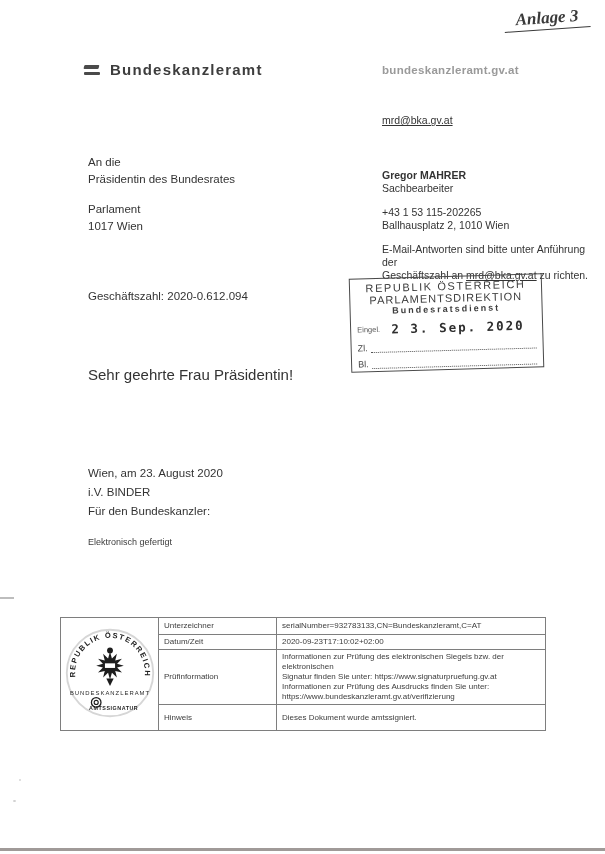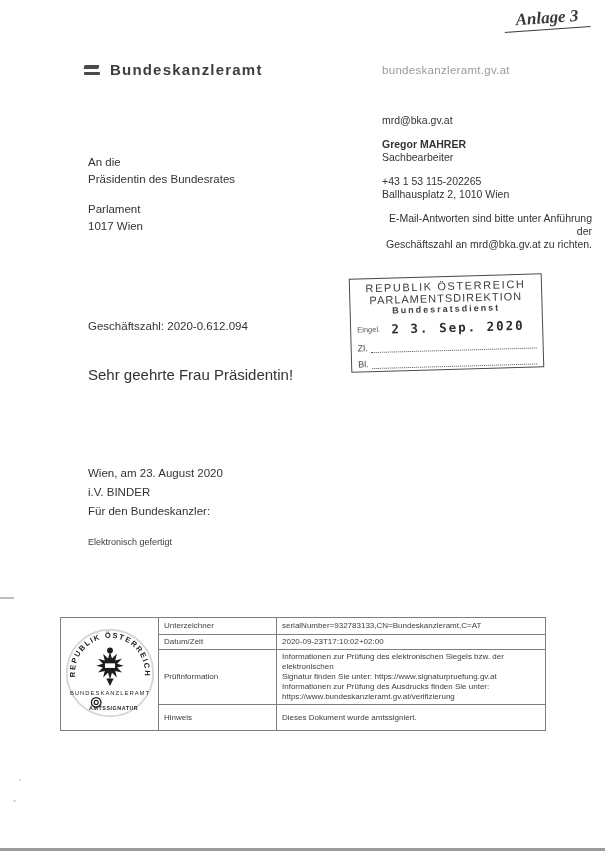--- a/index.html
+++ b/index.html
@@ -20,34 +20,34 @@
     border-bottom:1.5px solid #3a3a3a;padding-bottom:1px;text-align:center;
   }
 
   
   .brand-row{top:61px;left:84px;display:flex;align-items:center;gap:10px;}
   .flag-icon{display:flex;flex-direction:column;gap:3px;padding-top:1px;}
   .flag-icon .bar{height:3.5px;background:#4a4a4a;border-radius:1px;}
   .flag-icon .bar.b1{width:15px;transform:skewX(-14deg);}
   .flag-icon .bar.b2{width:16px;}
   .brand-name{font-size:15px;font-weight:600;letter-spacing:1.2px;color:#3d3d3d;}
-  .website{top:64px;left:382px;font-size:11.5px;color:#9a9a9a;letter-spacing:.3px;}
+  .website{top:64px;left:382px;font-size:11.5px;color:#9a9a9a;letter-spacing:.3px;font-weight:bold;}
 
   
   .sender{top:114px;left:382px;width:210px;font-size:10.5px;line-height:13px;color:#333;}
   .sender .gap{height:11px;}
-  .sender .bold{font-weight:bold;}
-  .linkish{color:#333;}
-  .reply-note{margin-top:11px;line-height:13px;text-align:right;}
+  .sender .bold{font-weight:bold;margin-top:31px;}
+  .linkish{text-decoration:underline;color:#333;}
+  .reply-note{margin-top:11px;line-height:13px;}
 
   
   .recipient{top:154px;left:88px;font-size:11.5px;line-height:17px;color:#333;}
   .recipient .gap{height:13px;}
 
-  .reference{top:290px;left:88px;font-size:11.5px;color:#333;margin-top:30px;}
+  .reference{top:290px;left:88px;font-size:11.5px;color:#333;}
 
   
   .stamp{
     top:276px;left:350px;width:193px;height:94px;
     border:1.8px solid #4a4a4a;transform:rotate(-1.6deg);
     color:#3d3d3d;box-sizing:border-box;padding:3px 6px 0 6px;
   }
   .stamp .s1{font-size:11px;letter-spacing:1.6px;text-align:center;line-height:12px;white-space:nowrap;}
   .stamp .s2{font-size:11px;letter-spacing:1px;text-align:center;line-height:12px;white-space:nowrap;}
   .stamp .s3{font-size:9px;font-weight:bold;letter-spacing:2px;text-align:center;line-height:11px;}

